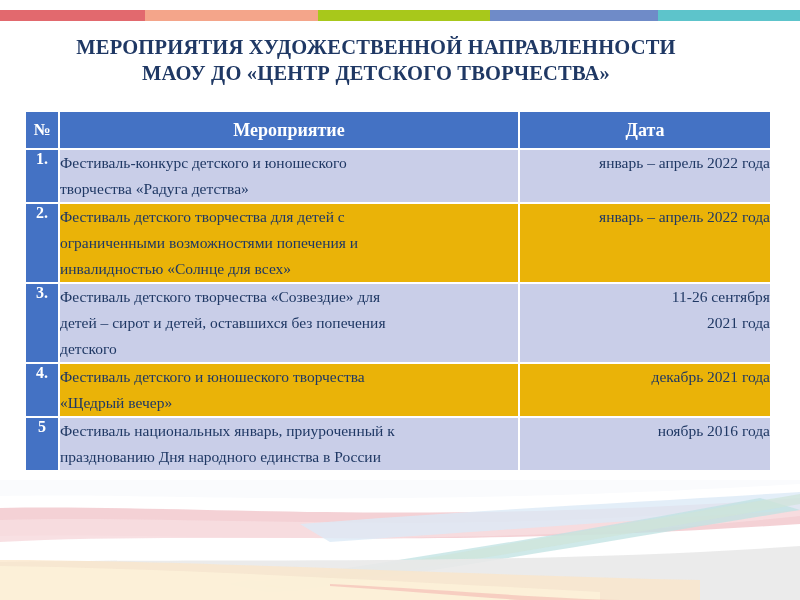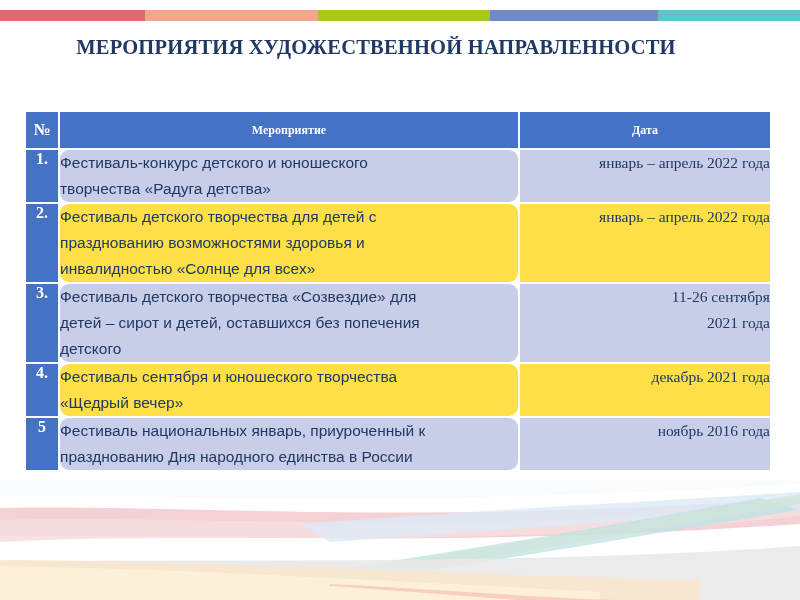--- a/index.html
+++ b/index.html
@@ -56,21 +56,21 @@
     vertical-align: top;
     padding: 0;
     border: 0;
   }
 
   
   .th-cell {
     background: #4472C4;
     color: #ffffff;
     font-weight: bold;
-    font-size: 12px;
+    font-size: 18px;
     text-align: center;
     vertical-align: middle;
     height: 36px;
     line-height: 36px;
     font-family: "Liberation Serif", serif;
   }
   .th-num { font-size: 17px; }
 
   
   .num-cell {
@@ -84,35 +84,34 @@
     padding-top: 7px;
   }
 
   
   .ev-cell {
     color: #1F3864;
     font-size: 15.5px;
     line-height: 26px;
     text-align: left;
     padding: 4px 0 6px 8px;
-    font-family: Liberation Sans, sans-serif;
-    border-radius: 9px;
+    font-family: Liberation Serif, serif;
   }
   .dt-cell {
     color: #1F3864;
     font-size: 15.5px;
     line-height: 26px;
     text-align: right;
     padding: 4px 6px 6px 6px;
     font-family: "Liberation Serif", serif;
   }
 
   
   .shade-a .ev-cell, .shade-a .dt-cell { background: #C9CEE8; }
-  .shade-b .ev-cell, .shade-b .dt-cell { background: #fde047; }
+  .shade-b .ev-cell, .shade-b .dt-cell { background: #eab308; }
 
   .cell-line { display: block; white-space: nowrap; }
 
   
   .deco {
     position: absolute;
     left: 0;
     bottom: 0;
     width: 800px;
     height: 120px;
@@ -125,20 +124,21 @@
 <div class="topbar" id="topbar">
     <div class="topbar-seg" style="background: rgb(226, 105, 110); width: 145px;"></div>
     <div class="topbar-seg" style="background: rgb(244, 165, 138); width: 173px;"></div>
     <div class="topbar-seg" style="background: rgb(168, 200, 27); width: 172px;"></div>
     <div class="topbar-seg" style="background: rgb(111, 139, 200); width: 168px;"></div>
     <div class="topbar-seg" style="background: rgb(93, 196, 203); width: 142px;"></div>
   </div>
 
 <div class="title-block">
   <span class="title-line">МЕРОПРИЯТИЯ ХУДОЖЕСТВЕННОЙ НАПРАВЛЕННОСТИ</span>
+  <span class="title-line">МАОУ ДО «ЦЕНТР ДЕТСКОГО ТВОРЧЕСТВА»</span>
 </div>
 
 <table class="slide-table">
   <colgroup>
     <col style="width:32px">
     <col style="width:458px">
     <col style="width:250px">
   </colgroup>
   <thead>
     <tr>
@@ -155,21 +155,21 @@
           <span class="cell-line">творчества «Радуга детства»</span>
         </td>
         <td class="dt-cell">
           <span class="cell-line">январь – апрель 2022 года</span>
         </td>
       </tr>
       <tr class="shade-b">
         <td class="num-cell">2.</td>
         <td class="ev-cell">
           <span class="cell-line">Фестиваль детского творчества для детей с</span>
-          <span class="cell-line">празднованию возможностями здоровья и</span>
+          <span class="cell-line">ограниченными возможностями попечения и</span>
           <span class="cell-line">инвалидностью «Солнце для всех»</span>
         </td>
         <td class="dt-cell">
           <span class="cell-line">январь – апрель 2022 года</span>
         </td>
       </tr>
       <tr class="shade-a">
         <td class="num-cell">3.</td>
         <td class="ev-cell">
           <span class="cell-line">Фестиваль детского творчества «Созвездие» для</span>
@@ -177,21 +177,21 @@
           <span class="cell-line">детского</span>
         </td>
         <td class="dt-cell">
           <span class="cell-line">11-26 сентября</span>
           <span class="cell-line">2021 года</span>
         </td>
       </tr>
       <tr class="shade-b">
         <td class="num-cell">4.</td>
         <td class="ev-cell">
-          <span class="cell-line">Фестиваль сентября и юношеского творчества</span>
+          <span class="cell-line">Фестиваль детского и юношеского творчества</span>
           <span class="cell-line">«Щедрый вечер»</span>
         </td>
         <td class="dt-cell">
           <span class="cell-line">декабрь  2021 года</span>
         </td>
       </tr>
       <tr class="shade-a">
         <td class="num-cell">5</td>
         <td class="ev-cell">
           <span class="cell-line">Фестиваль национальных январь, приуроченный к</span>

